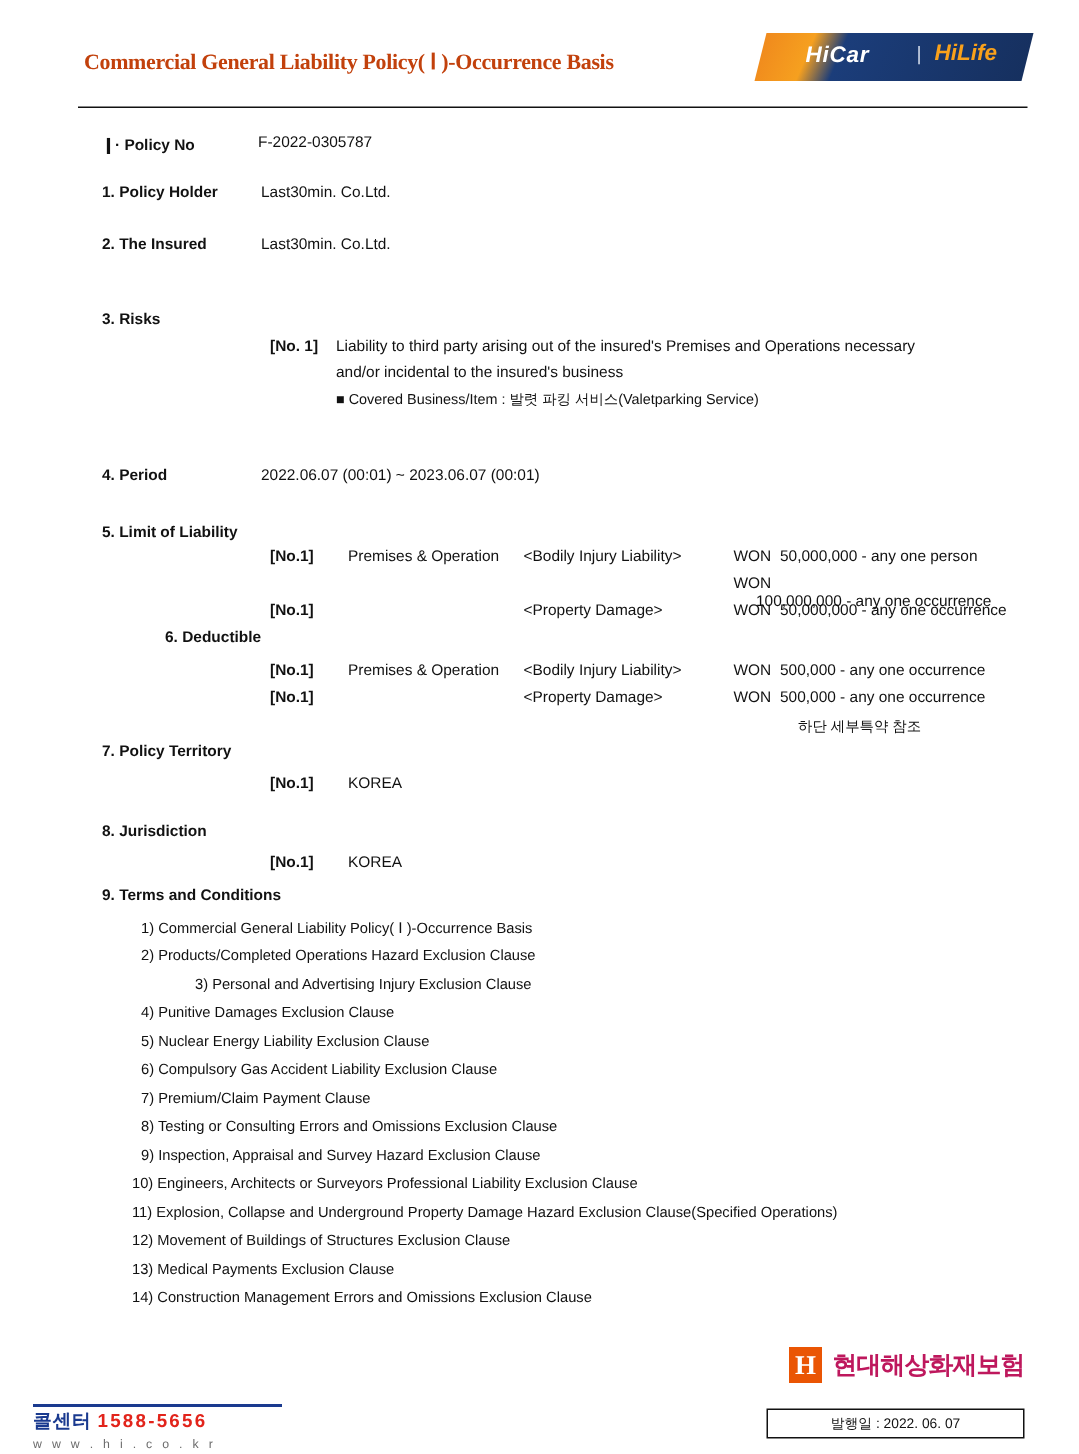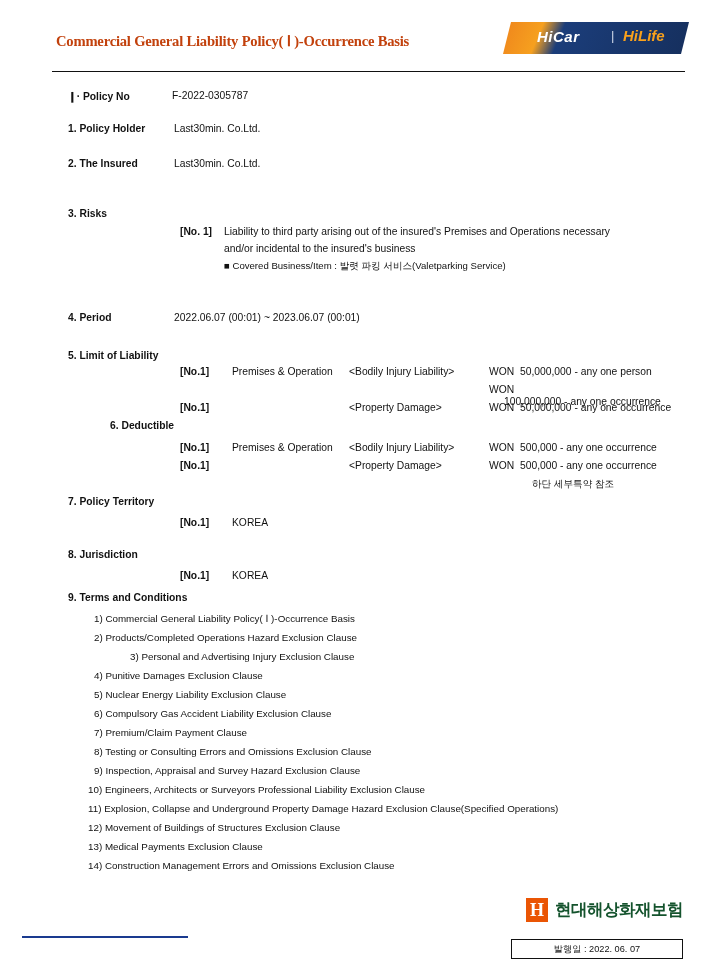--- a/index.html
+++ b/index.html
@@ -127,21 +127,21 @@
     font-family: "Liberation Serif", serif;
     font-weight: bold;
     font-size: 18px;
     line-height: 24px;
     text-align: center;
   }
   .h-text {
     font-family: "Liberation Sans", sans-serif;
     font-weight: bold;
     font-size: 16.5px;
-    color: #14532d;
+    color: #be185d;
     letter-spacing: -0.5px;
   }
   .issue-box {
     position: absolute;
     right: 36px;
     top: 925px;
     width: 172px;
     height: 20px;
     border: 1px solid #111;
     font-size: 9.2px;
@@ -274,14 +274,21 @@
   </div>
 
   <div class="footer-logo">
     <div class="h-mark">H</div>
     <div class="h-text">현대해상화재보험</div>
   </div>
 
   <div class="issue-box">발행일 : 2022. 06. 07</div>
 
   <div class="footer-rule"></div>
+  <div class="footer-left">
+    <div class="call-line">
+      <span>콜센터</span>
+      <span class="num">1588-5656</span>
+    </div>
+    <div class="web-line">w w w . h i . c o . k r</div>
+  </div>
 
 </div>
 
 </body></html>

